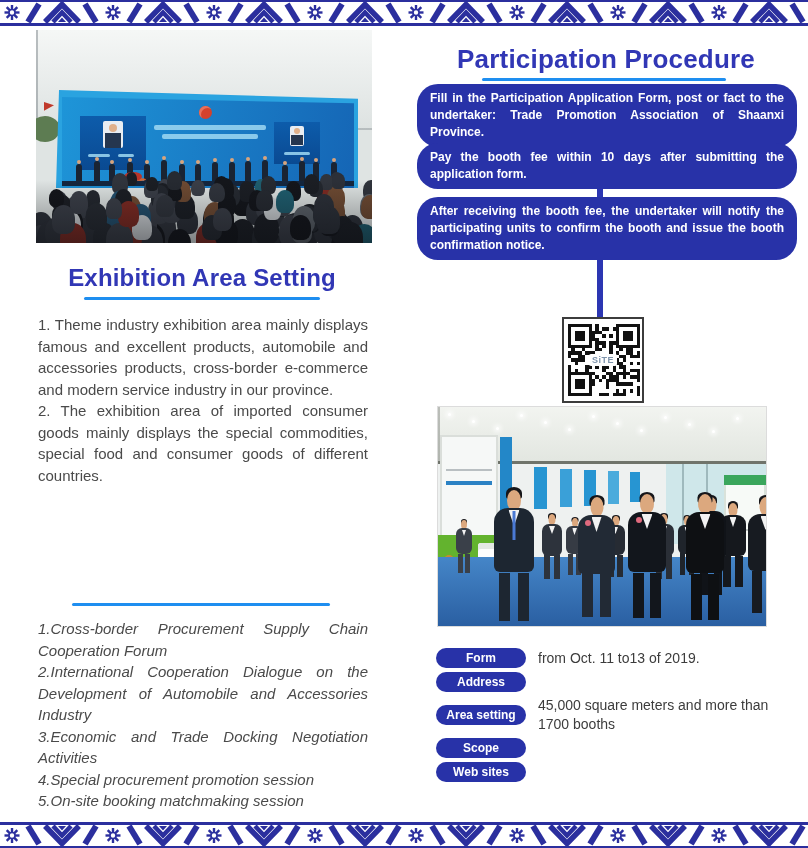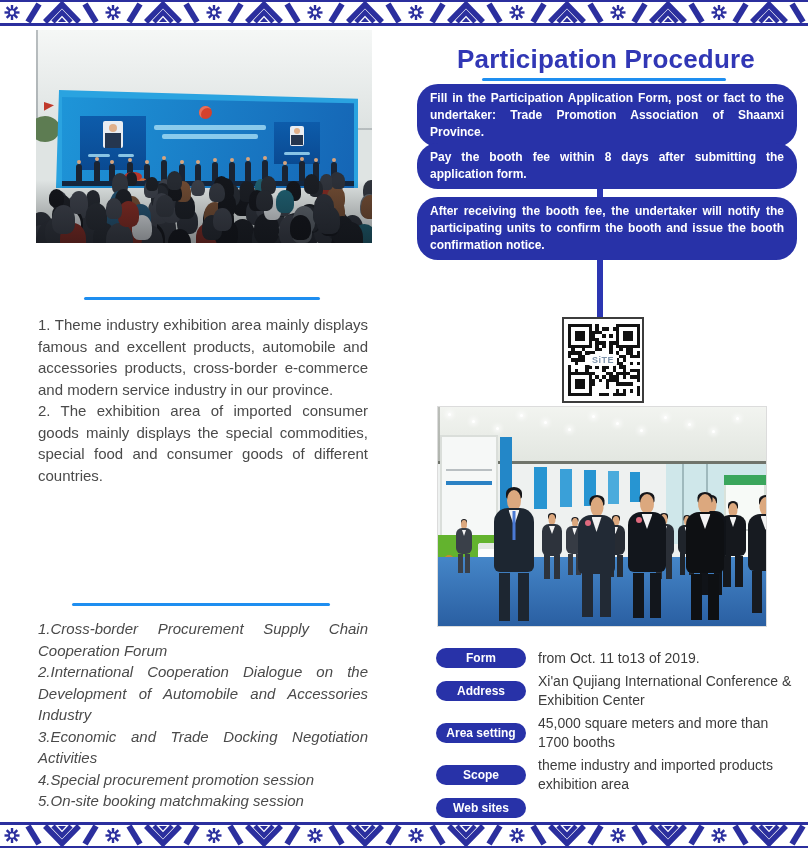--- a/index.html
+++ b/index.html
@@ -343,20 +343,21 @@
         <div style="position: absolute; left: 281.157px; top: 176.019px; width: 22.4309px; height: 28.0386px; border-radius: 50% 50% 35% 35%; background: rgb(44, 48, 56);"></div>
         <div style="position: absolute; left: 276.86px; top: 172.07px; width: 18.4697px; height: 23.0872px; border-radius: 50% 50% 35% 35%; background: rgb(44, 48, 56);"></div>
         <div style="position: absolute; left: 239.749px; top: 159.5px; width: 18.428px; height: 23.035px; border-radius: 50% 50% 35% 35%; background: rgb(31, 93, 110);"></div>
         <div style="position: absolute; left: 254.129px; top: 184.606px; width: 20.6252px; height: 25.7815px; border-radius: 50% 50% 35% 35%; background: rgb(20, 22, 27);"></div>
         <div style="position: absolute; left: 173.058px; top: 152.556px; width: 15.8772px; height: 19.8466px; border-radius: 50% 50% 35% 35%; background: rgb(48, 52, 60);"></div>
         <div style="position: absolute; left: 267.505px; top: 144.329px; width: 15.5326px; height: 19.4157px; border-radius: 50% 50% 35% 35%; background: rgb(27, 30, 36);"></div>
       </div>
     <div class="abs p1-shade"></div>
   </div>
 
+  <div class="sec-title" style="left:0;top:264px;font-size:24px;">Exhibition Area Setting</div>
   <div class="underline" style="left:84px;top:297px;width:236px;"></div>
 
   <div class="copy" style="top:314px;">
     <p>1. Theme industry exhibition area mainly displays famous and excellent products, automobile and accessories products, cross-border e-commerce and modern service industry in our province.</p>
     <p>2. The exhibition area of imported consumer goods mainly displays the special commodities, special food and consumer goods of different countries.</p>
   </div>
 
   <div class="underline" style="left:72px;top:603px;width:258px;"></div>
 
   <div class="copy" style="top:618px;font-style:italic;">
@@ -366,21 +367,21 @@
     <span class="act-item">4.Special procurement promotion session</span>
     <span class="act-item">5.On-site booking matchmaking session</span>
   </div>
 
   <div class="sec-title" style="left:404px;top:44px;font-size:26px;">Participation Procedure</div>
   <div class="underline" style="left:482px;top:78px;width:244px;"></div>
 
   <div class="flow-line"></div>
 
   <div class="step" style="top:84px;">Fill in the Participation Application Form, post or fact to the undertaker: Trade Promotion Association of Shaanxi Province.</div>
-  <div class="step" style="top:143px;">Pay the booth fee within 8 days after submitting the application form.</div>
+  <div class="step" style="top:143px;">Pay the booth fee within 10 days after submitting the application form.</div>
   <div class="step" style="top:197px;">After receiving the booth fee, the undertaker will notify the participating units to confirm the booth and issue the booth confirmation notice.</div>
 
   <div class="qr-box">
     <div class="qr-grid" id="qr-grid">
         <div style="background: rgb(17, 17, 17);"></div>
         <div style="background: rgb(17, 17, 17);"></div>
         <div style="background: rgb(17, 17, 17);"></div>
         <div style="background: rgb(17, 17, 17);"></div>
         <div style="background: rgb(17, 17, 17);"></div>
         <div style="background: rgb(17, 17, 17);"></div>
@@ -1002,28 +1003,26 @@
       </div>
   </div>
 
   <div class="info">
     <div class="info-row">
       <span class="info-pill">Form</span>
       <span class="info-val">from Oct. 11 to13 of 2019.</span>
     </div>
     <div class="info-row">
       <span class="info-pill">Address</span>
-      <span class="info-val">Xi'an Qujiang International Conference &amp; Exhibition Center</span>
     </div>
     <div class="info-row">
       <span class="info-pill">Area setting</span>
       <span class="info-val">45,000 square meters and more than 1700 booths</span>
     </div>
     <div class="info-row">
       <span class="info-pill">Scope</span>
-      <span class="info-val">theme industry and imported products exhibition area</span>
     </div>
     <div class="info-row">
       <span class="info-pill">Web sites</span>
     </div>
   </div>
 
 </div>
 
 </body></html>

